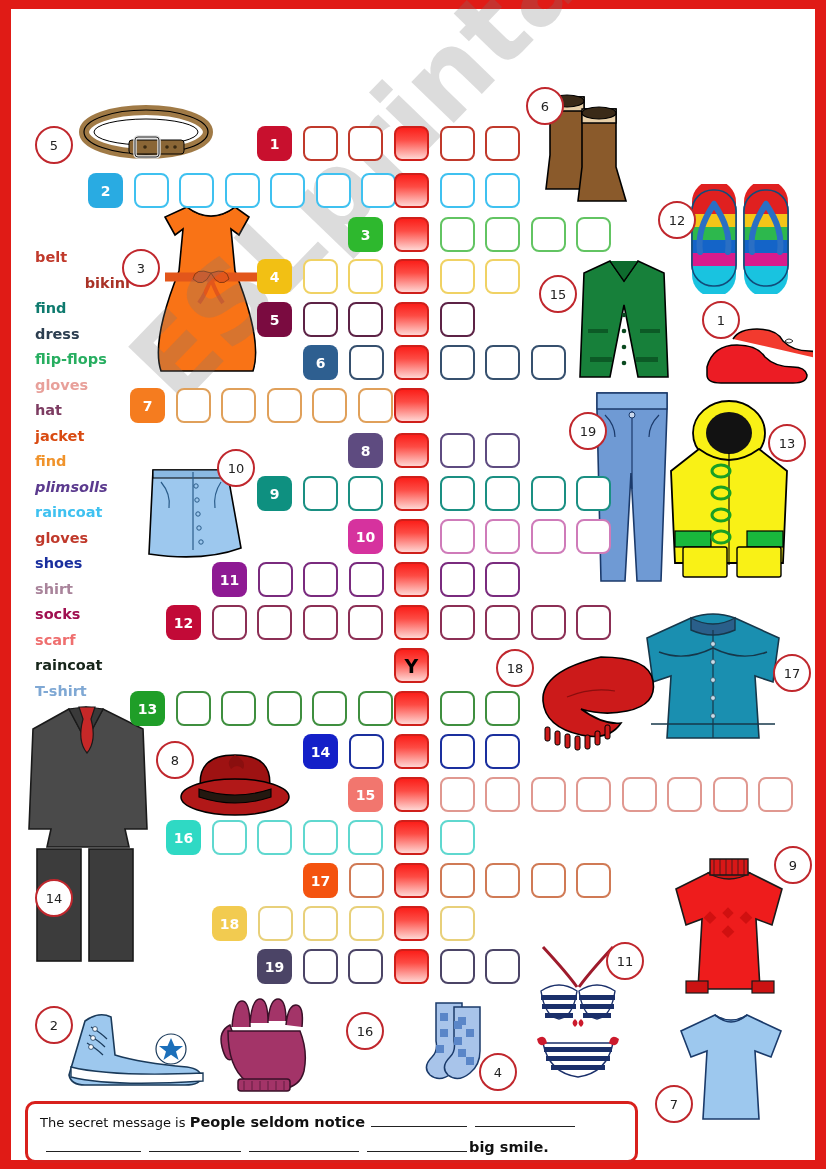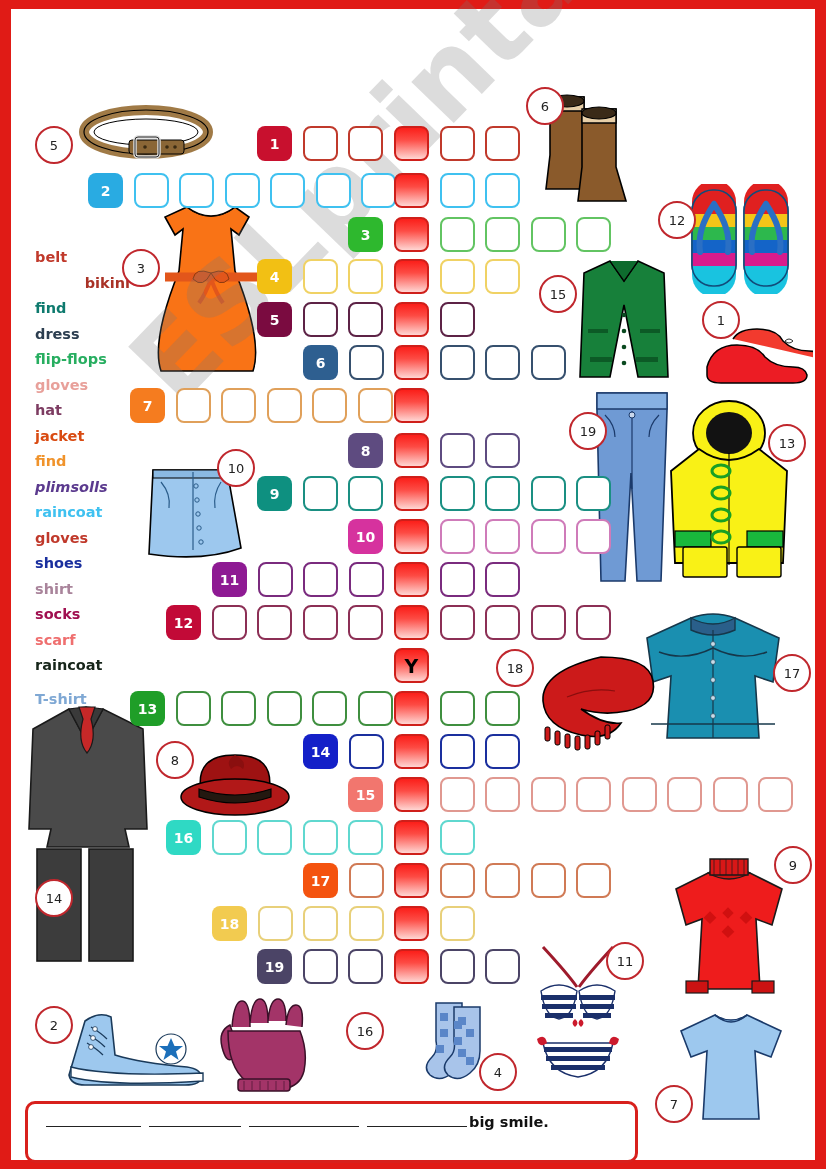--- a/index.html
+++ b/index.html
@@ -127,21 +127,21 @@
         <div style="color: rgb(217, 75, 18);">jacket</div>
         <div style="color: rgb(240, 147, 43);">find</div>
         <div style="color: rgb(91, 58, 142); font-style: italic;">plimsolls</div>
         <div style="color: rgb(63, 193, 240);">raincoat</div>
         <div style="color: rgb(192, 57, 43);">gloves</div>
         <div style="color: rgb(26, 47, 158);">shoes</div>
         <div style="color: rgb(169, 132, 155);">shirt</div>
         <div style="color: rgb(160, 16, 80);">socks</div>
         <div style="color: rgb(239, 111, 111);">scarf</div>
         <div style="color: rgb(22, 37, 26);">raincoat</div>
-        <div style="color: rgb(127, 168, 212); margin-top: 8px;">T-shirt</div>
+        <div style="color: rgb(127, 168, 212);">T-shirt</div>
       </div>
 
     <svg class="art" style="left:68px;top:95px" width="135" height="60" viewBox="0 0 135 60">
       <ellipse cx="67" cy="28" rx="62" ry="22" fill="none" stroke="#a07a46" stroke-width="10"></ellipse>
       <ellipse cx="67" cy="28" rx="62" ry="22" fill="none" stroke="#000" stroke-width="1.2"></ellipse>
       <ellipse cx="67" cy="28" rx="52" ry="13" fill="#fff" stroke="#000" stroke-width="1"></ellipse>
       <rect x="50" y="36" width="55" height="14" rx="3" fill="#8a6636" stroke="#000" stroke-width="1"></rect>
       <rect x="56" y="33" width="24" height="20" rx="3" fill="none" stroke="#ddd" stroke-width="3.5"></rect>
       <rect x="56" y="33" width="24" height="20" rx="3" fill="none" stroke="#000" stroke-width=".8"></rect>
       <circle cx="88" cy="43" r="1.8" fill="#3a2a12"></circle>
@@ -531,19 +531,23 @@
         <div class="pnum" style="left: 763px; top: 837px;">9</div>
         <div class="pnum" style="left: 24px; top: 870px;">14</div>
         <div class="pnum" style="left: 595px; top: 933px;">11</div>
         <div class="pnum" style="left: 24px; top: 997px;">2</div>
         <div class="pnum" style="left: 335px; top: 1003px;">16</div>
         <div class="pnum" style="left: 468px; top: 1044px;">4</div>
         <div class="pnum" style="left: 644px; top: 1076px;">7</div>
       </div>
 
     <div class="secret">
+      <div class="l1">
+        <span class="lead">The secret message is</span>
+        <span class="given">People seldom notice</span><span id="bl1"><span class="blank" style="width: 96px; margin-left: 6px; margin-right: 2px;"></span><span class="blank" style="width: 100px; margin-left: 6px; margin-right: 2px;"></span></span>
+      </div>
       <div class="l2">
         <span id="bl2"><span class="blank" style="width: 95px; margin-left: 6px; margin-right: 2px;"></span><span class="blank" style="width: 92px; margin-left: 6px; margin-right: 2px;"></span><span class="blank" style="width: 110px; margin-left: 6px; margin-right: 2px;"></span><span class="blank" style="width: 100px; margin-left: 6px; margin-right: 2px;"></span></span><span class="given">big smile.</span>
       </div>
     </div>
 
   </div>
 </div>
 
 </body></html>

